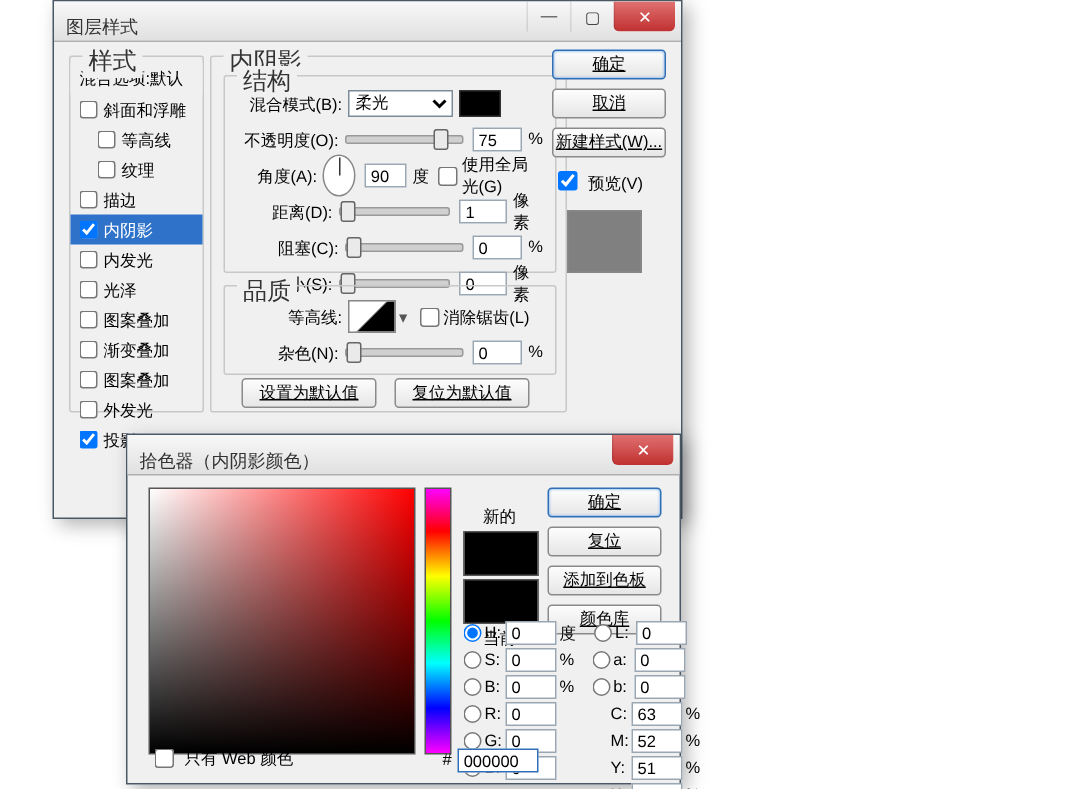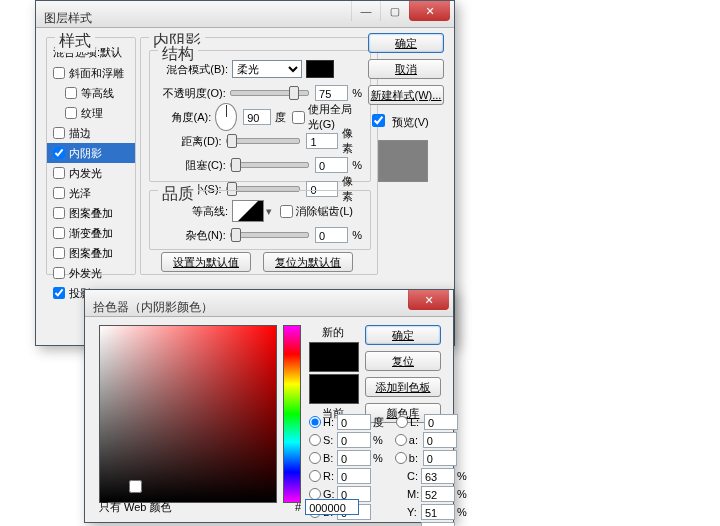--- a/index.html
+++ b/index.html
@@ -200,21 +200,21 @@
   .cp-hue {
     position: absolute;
     left: 198px; top: 8px;
     width: 16px; height: 176px;
     border: 1px solid #555;
     background: linear-gradient(to bottom,
       #f0f 0%, #f00 16%, #ff0 33%, #0f0 50%, #0ff 66%, #00f 83%, #f0f 100%);
   }
   .cp-newcur {
     position: absolute;
-    left: 224px; top: 8px;
+    left: 224px; top: 20px;
     width: 48px;
     font-size: 11px;
     text-align: center;
   }
   .cp-newcur .swatch-big {
     width: 48px; height: 28px;
     background: #000;
     border: 1px solid #555;
     margin: 2px 0 2px 0;
   }
@@ -233,21 +233,21 @@
     height: 18px;
     gap: 2px;
   }
   .cp-values .vrow .grp { display:flex; align-items:center; margin-right: 10px; }
   .cp-values input[type=radio] { margin: 0 2px 0 0; width: 12px; height: 12px; }
   .cp-values .lab { width: 14px; display:inline-block; }
   .cp-values .pct { margin-left: 2px; }
   .webonly {
     position: absolute;
     left: 14px; bottom: 8px;
-    display: flex; align-items: center; gap: 4px; flex-direction: column;
+    display: flex; align-items: center; gap: 4px;
   }
   .hexrow {
     position: absolute;
     left: 210px;
     bottom: 8px;
     display: flex; align-items: center; gap: 4px;
   }
   .hexbox {
     width: 54px; height: 16px;
     background: #fff;

